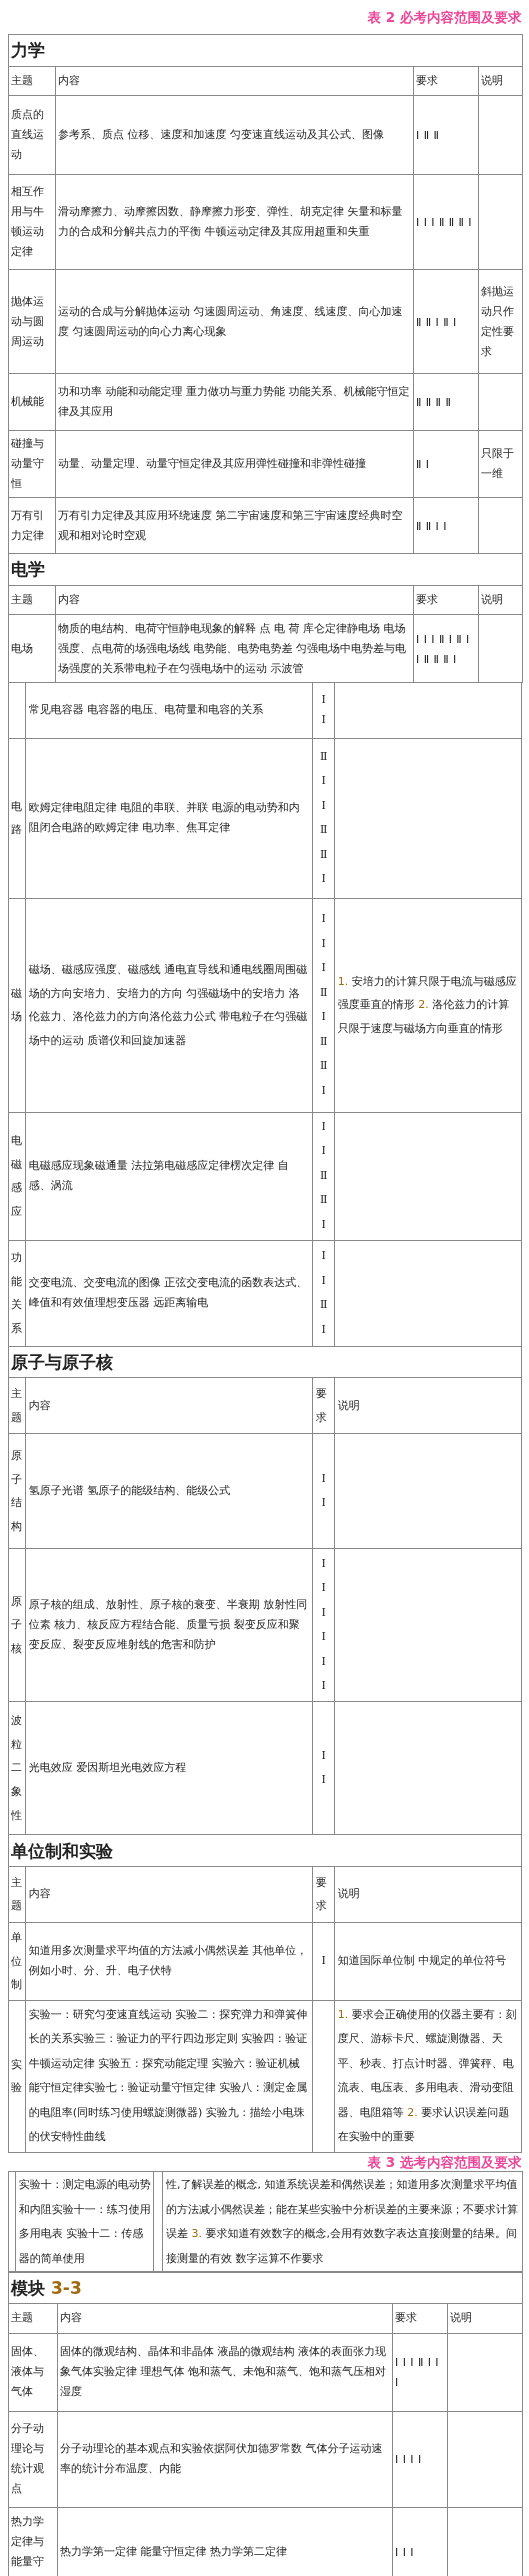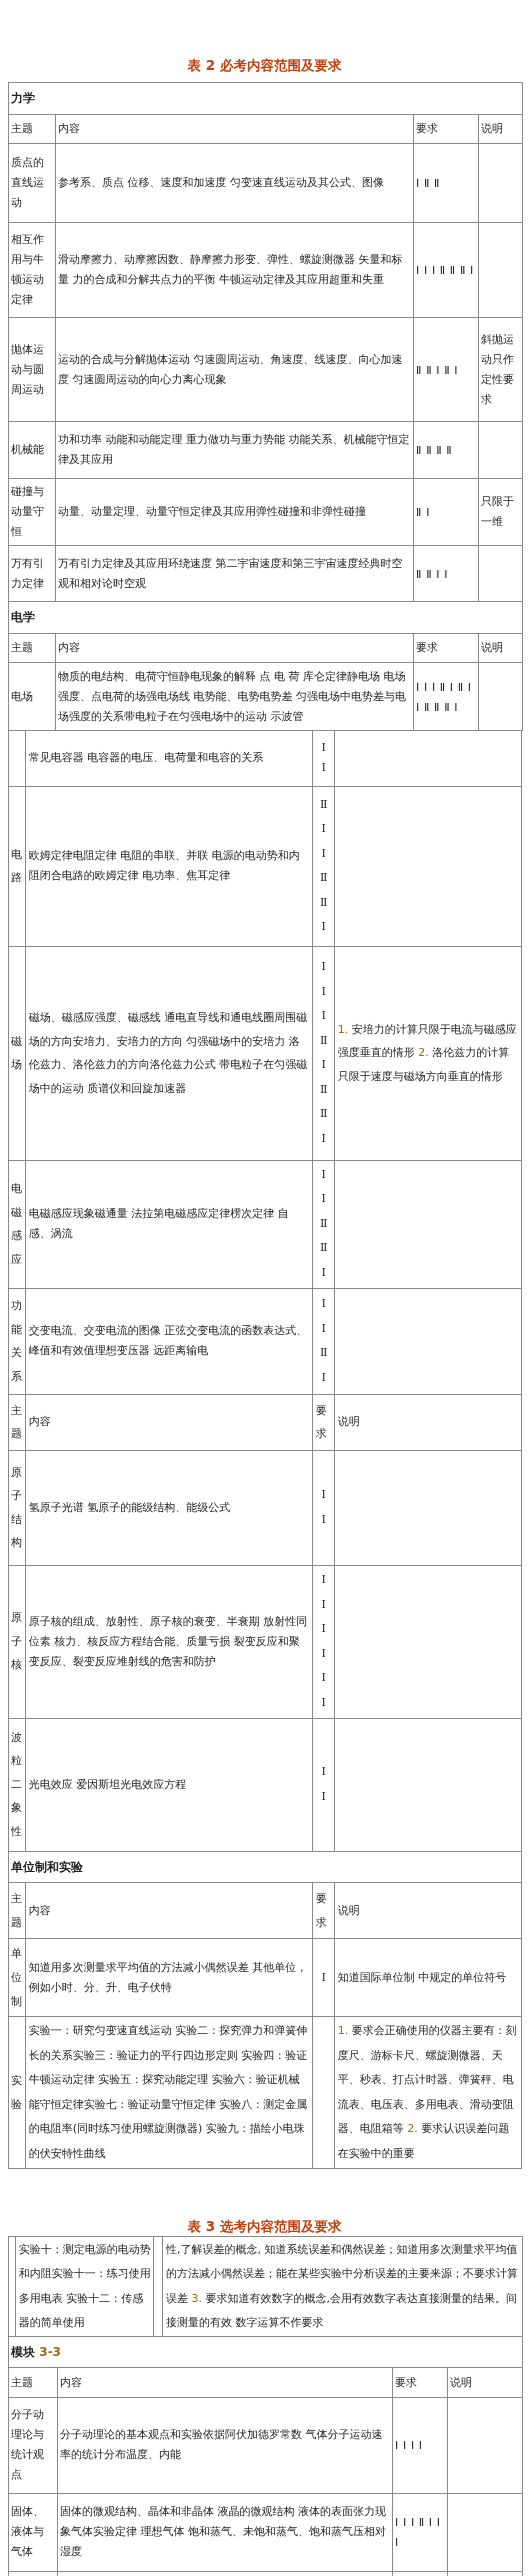--- a/index.html
+++ b/index.html
@@ -1,24 +1,24 @@
 <!DOCTYPE html>
 <html style="font-size:13.5px"><head>
 <meta charset="utf-8">
 <style>
   html, body { margin: 0; padding: 0; background: #ffffff; }
   body { width: 529px; font-family: "DejaVu Sans", "Liberation Sans", sans-serif; color: #222; font-size: 11px; }
   .page { padding: 0 7.6px 0 7.6px; }
-  .caption { text-align: center; font-weight: bold; font-size: 13.5px; height: 34px; line-height: 35px; color: #c2410c; margin-top: 48px; }
+  .caption { text-align: right; font-weight: bold; font-size: 13.5px; height: 34px; line-height: 35px; color: #ec4899; }
   .caption-t3 { height: 18.6px; line-height: 18.6px; }
   table { border-collapse: collapse; width: 514px; table-layout: fixed; border: 1.7px solid #333; }
   td { border: 0.8px solid #888; padding: 0.8px 2.5px; vertical-align: middle; line-height: 20px; word-break: break-all; }
-  .sec td { font-weight: bold; font-size: 12px; height: 29px; }
+  .sec td { font-weight: bold; font-size: 17px; height: 29px; }
   .hdr td { height: 27px; }
-  .req { letter-spacing: 0.8px; font-family: Liberation Sans, sans-serif; }
+  .req { letter-spacing: 0.8px; font-family: Liberation Serif, serif; }
   .req-v { text-align: center; font-family: "DejaVu Serif", "Liberation Serif", serif; }
   .num { color: #a06a10; }
   .narrow-topic { font-size: 11px; line-height: 23.6px; }
 </style>
 </head>
 <body>
 
 <div class="page">
 
   <div class="caption">表 2 必考内容范围及要求</div>
@@ -41,21 +41,21 @@
       <td>说明</td>
     </tr>
     <tr style="height:79px">
       <td>质点的直线运动</td>
       <td>参考系、质点 位移、速度和加速度 匀变速直线运动及其公式、图像</td>
       <td class="req">Ⅰ Ⅱ Ⅱ</td>
       <td></td>
     </tr>
     <tr style="height:95px">
       <td>相互作用与牛顿运动定律</td>
-      <td>滑动摩擦力、动摩擦因数、静摩擦力形变、弹性、螺旋测微器 矢量和标量 力的合成和分解共点力的平衡 牛顿运动定律及其应用超重和失重</td>
+      <td>滑动摩擦力、动摩擦因数、静摩擦力形变、弹性、胡克定律 矢量和标量 力的合成和分解共点力的平衡 牛顿运动定律及其应用超重和失重</td>
       <td class="req">Ⅰ Ⅰ Ⅰ Ⅱ Ⅱ Ⅱ Ⅰ</td>
       <td></td>
     </tr>
     <tr style="height:104px">
       <td>抛体运动与圆周运动</td>
       <td>运动的合成与分解抛体运动 匀速圆周运动、角速度、线速度、向心加速度 匀速圆周运动的向心力离心现象</td>
       <td class="req">Ⅱ Ⅱ Ⅰ Ⅱ Ⅰ</td>
       <td>斜抛运动只作定性要求</td>
     </tr>
     <tr style="height:57px">
@@ -161,20 +161,23 @@
       <td>交变电流、交变电流的图像 正弦交变电流的函数表达式、峰值和有效值理想变压器 远距离输电</td>
       <td class="req-v" style="line-height:24.5px">
         <div>Ⅰ</div>
         <div>Ⅰ</div>
         <div>Ⅱ</div>
         <div>Ⅰ</div>
       </td>
       <td></td>
     </tr>
 
+    <tr class="sec">
+          <td colspan="4">原子与原子核</td>
+        </tr>
     <tr style="height:56px">
       <td class="narrow-topic">主题</td>
       <td>内容</td>
       <td class="narrow-topic">要求</td>
       <td>说明</td>
     </tr>
     <tr style="height:115px">
       <td class="narrow-topic">原子结构</td>
       <td>氢原子光谱 氢原子的能级结构、能级公式</td>
       <td class="req-v" style="line-height:24.5px">
@@ -259,32 +262,32 @@
     <tbody>
         <tr class="sec">
           <td colspan="4"><span>模块 </span><span class="num">3-3</span></td>
         </tr>
     <tr class="hdr">
       <td>主题</td>
       <td>内容</td>
       <td>要求</td>
       <td>说明</td>
     </tr>
+    <tr style="height:78px">
+      <td>固体、液体与气体</td>
+      <td>固体的微观结构、晶体和非晶体 液晶的微观结构 液体的表面张力现象气体实验定律 理想气体 饱和蒸气、未饱和蒸气、饱和蒸气压相对湿度</td>
+      <td class="req">Ⅰ Ⅰ Ⅰ Ⅱ Ⅰ Ⅰ Ⅰ</td>
+      <td></td>
+    </tr>
     <tr style="height:96px">
       <td>分子动理论与统计观点</td>
       <td>分子动理论的基本观点和实验依据阿伏加德罗常数 气体分子运动速率的统计分布温度、内能</td>
       <td class="req">Ⅰ Ⅰ Ⅰ Ⅰ</td>
       <td></td>
     </tr>
-    <tr style="height:78px">
-      <td>固体、液体与气体</td>
-      <td>固体的微观结构、晶体和非晶体 液晶的微观结构 液体的表面张力现象气体实验定律 理想气体 饱和蒸气、未饱和蒸气、饱和蒸气压相对湿度</td>
-      <td class="req">Ⅰ Ⅰ Ⅰ Ⅱ Ⅰ Ⅰ Ⅰ</td>
-      <td></td>
-    </tr>
     <tr style="height:89px">
       <td>热力学定律与能量守恒</td>
       <td>热力学第一定律 能量守恒定律 热力学第二定律</td>
       <td class="req">Ⅰ Ⅰ Ⅰ</td>
       <td></td>
     </tr>
 
   </tbody>
     </table>
 

